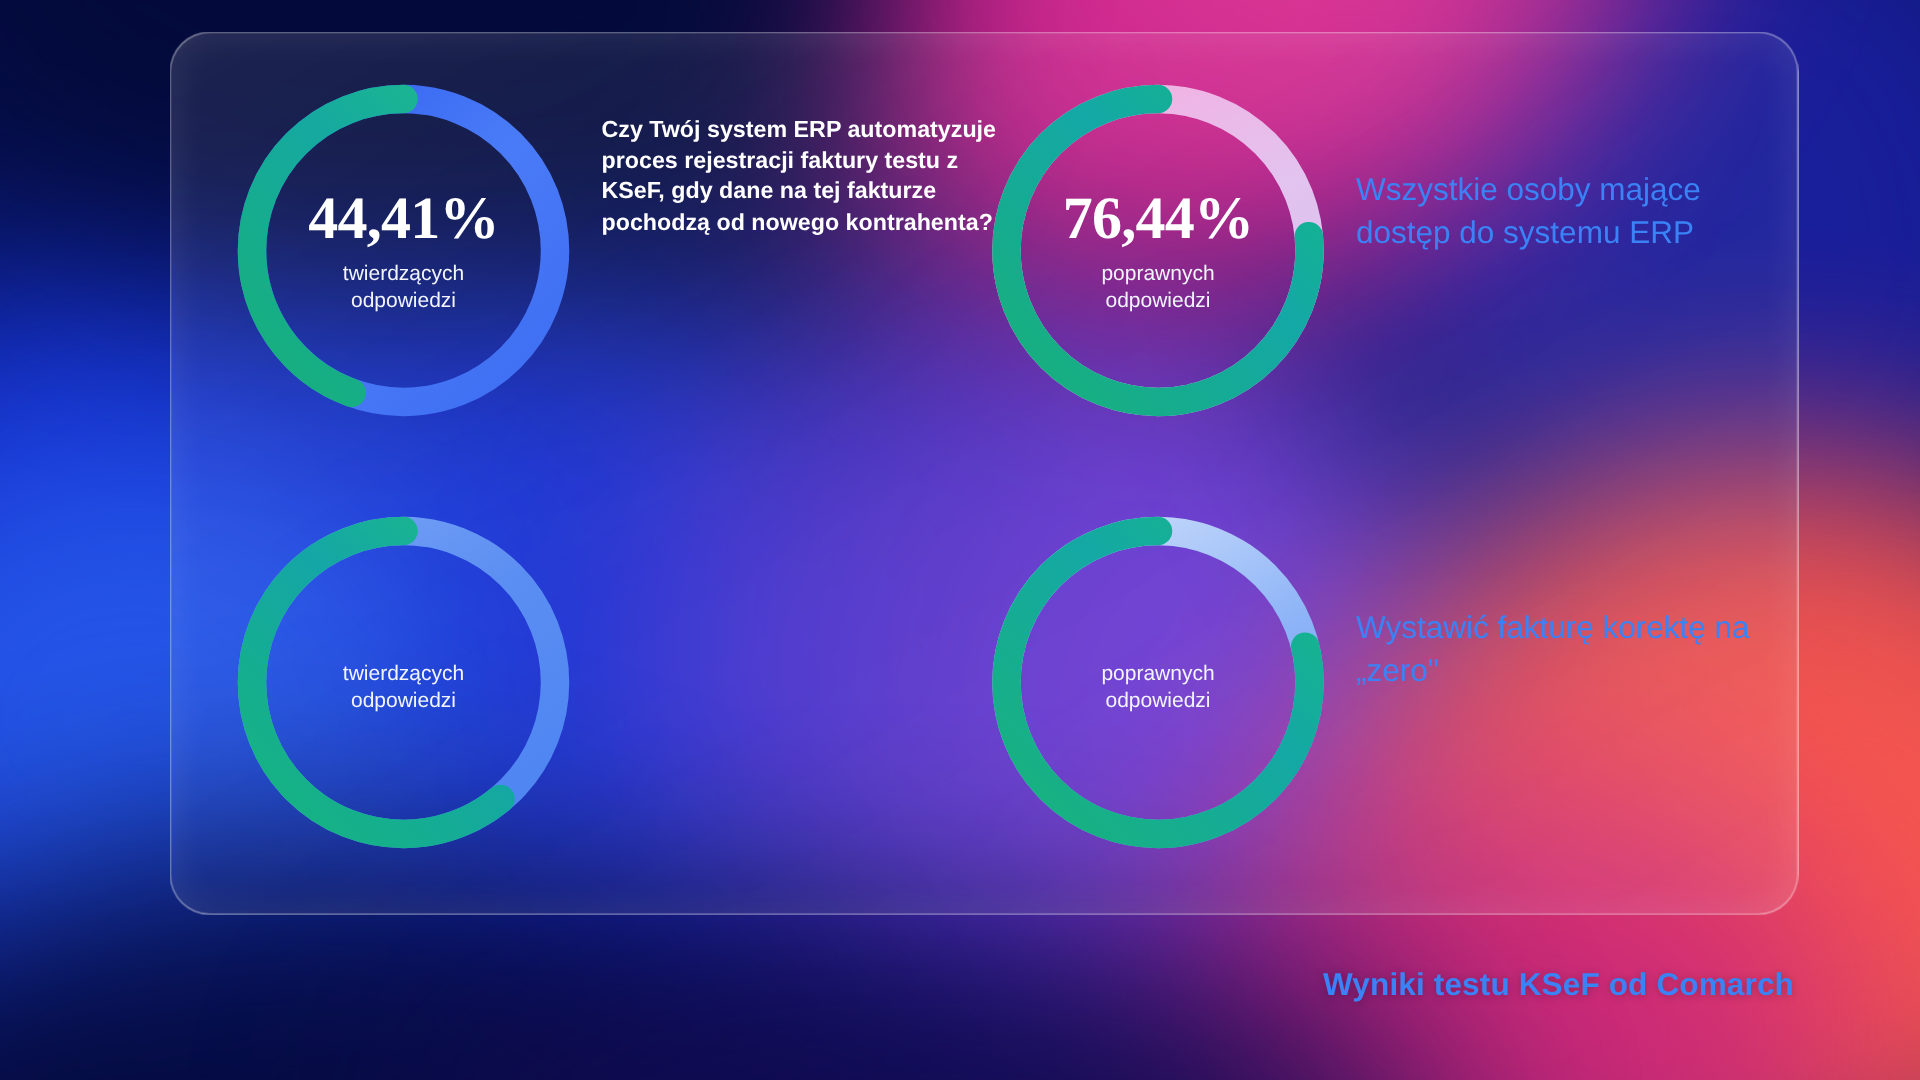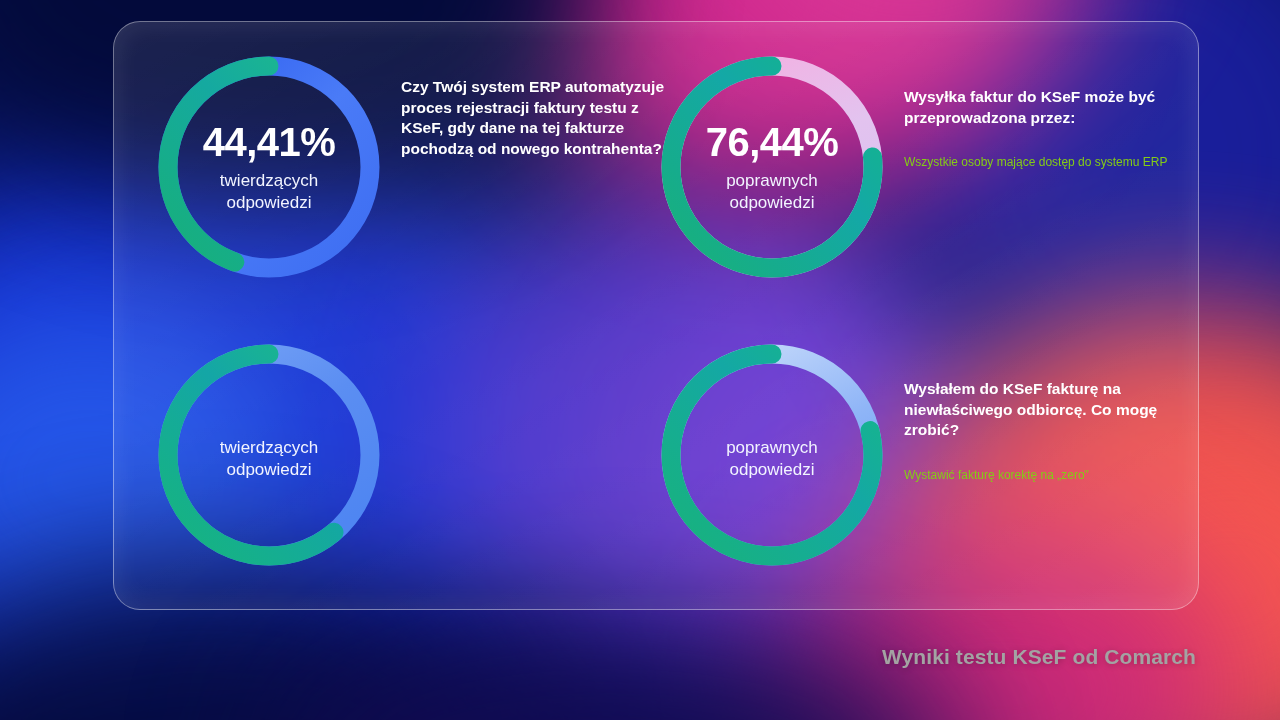--- a/index.html
+++ b/index.html
@@ -44,34 +44,34 @@
   .cell.bl{left:40px;  top:296px; width:540px;height:290px;}
   .cell.br{left:543px; top:296px; width:540px;height:290px;}
 
   
   .donut{position:relative;width:232px;height:232px;flex:0 0 232px;margin-top:22px;}
   .donut svg{display:block;width:232px;height:232px;}
   .donut .center{
     position:absolute;left:0;right:0;top:50%;transform:translateY(-50%);
     text-align:center;color:#fff;pointer-events:none;
   }
-  .donut .pct{font-size:40px;font-weight:700;letter-spacing:-.5px;line-height:1.05;}
-  .donut .cap{font-size:17px;font-weight:400;line-height:1.28;margin-top:7px;color:#f2f4ff;}
+  .donut .pct{font-size:40px;font-weight:700;letter-spacing:-.5px;line-height:1.05;font-family:Liberation Serif, serif;}
+  .donut .cap{font-size:14px;font-weight:400;line-height:1.28;margin-top:7px;color:#f2f4ff;}
 
   
   .txt{padding-left:16px;padding-top:48px;max-width:268px;}
   .txt.tr-pad{padding-top:58px;}
   .txt.br-pad{padding-top:62px;}
   .q{font-size:15.5px;font-weight:700;line-height:1.33;color:#ffffff;}
-  .a{font-size:12px;font-weight:400;line-height:1.36;color:#84cc16;margin-top:26px;}
+  .a{font-size:21px;font-weight:400;line-height:1.36;color:#3b82f6;margin-top:26px;}
 
   
   #footer{
     position:absolute;right:84px;top:645px;
-    font-size:21px;font-weight:700;color:#a3a3a3;letter-spacing:.1px;
+    font-size:21px;font-weight:700;color:#3b82f6;letter-spacing:.1px;
     text-shadow:0 1px 6px rgba(0,0,0,.25);
   }
 </style>
 </head>
 <body>
 
 <div id="bg">
   <div class="blob b-blue-main"></div>
   <div class="blob b-blue-bright"></div>
   <div class="blob b-purple-mid"></div>
@@ -143,21 +143,20 @@
       </svg>
       <div class="center">
         <div class="pct">76,44%</div>
         <div class="cap">
           <span>poprawnych</span><br>
           <span>odpowiedzi</span>
         </div>
       </div>
     </div>
     <div class="txt tr-pad">
-      <div class="q">Wysyłka faktur do KSeF może być przeprowadzona przez:</div>
       <div class="a">Wszystkie osoby mające dostęp do systemu ERP</div>
     </div>
   </div>
 
   <div class="cell bl">
     <div class="donut">
       <svg viewBox="0 0 232 232">
         <defs>
           <linearGradient id="g-green-3" x1="1" y1="0" x2="0" y2="1">
             <stop offset="0%" stop-color="#1ebf81"></stop>
@@ -201,20 +200,19 @@
         <circle cx="116" cy="116" r="101" fill="none" stroke="url(#g-green-4)" stroke-width="19" stroke-linecap="round" stroke-dasharray="499.9 134.8" stroke-dashoffset="0" transform="rotate(-90 116 116) scale(1,-1) translate(0,-232)"></circle>
       </svg>
       <div class="center">
         <div class="cap">
           <span>poprawnych</span><br>
           <span>odpowiedzi</span>
         </div>
       </div>
     </div>
     <div class="txt br-pad">
-      <div class="q">Wysłałem do KSeF fakturę na niewłaściwego odbiorcę. Co mogę zrobić?</div>
       <div class="a">Wystawić fakturę korektę na „zero"</div>
     </div>
   </div>
 
 </div>
 
 <div id="footer">Wyniki testu KSeF od Comarch</div>
 
 </body></html>

